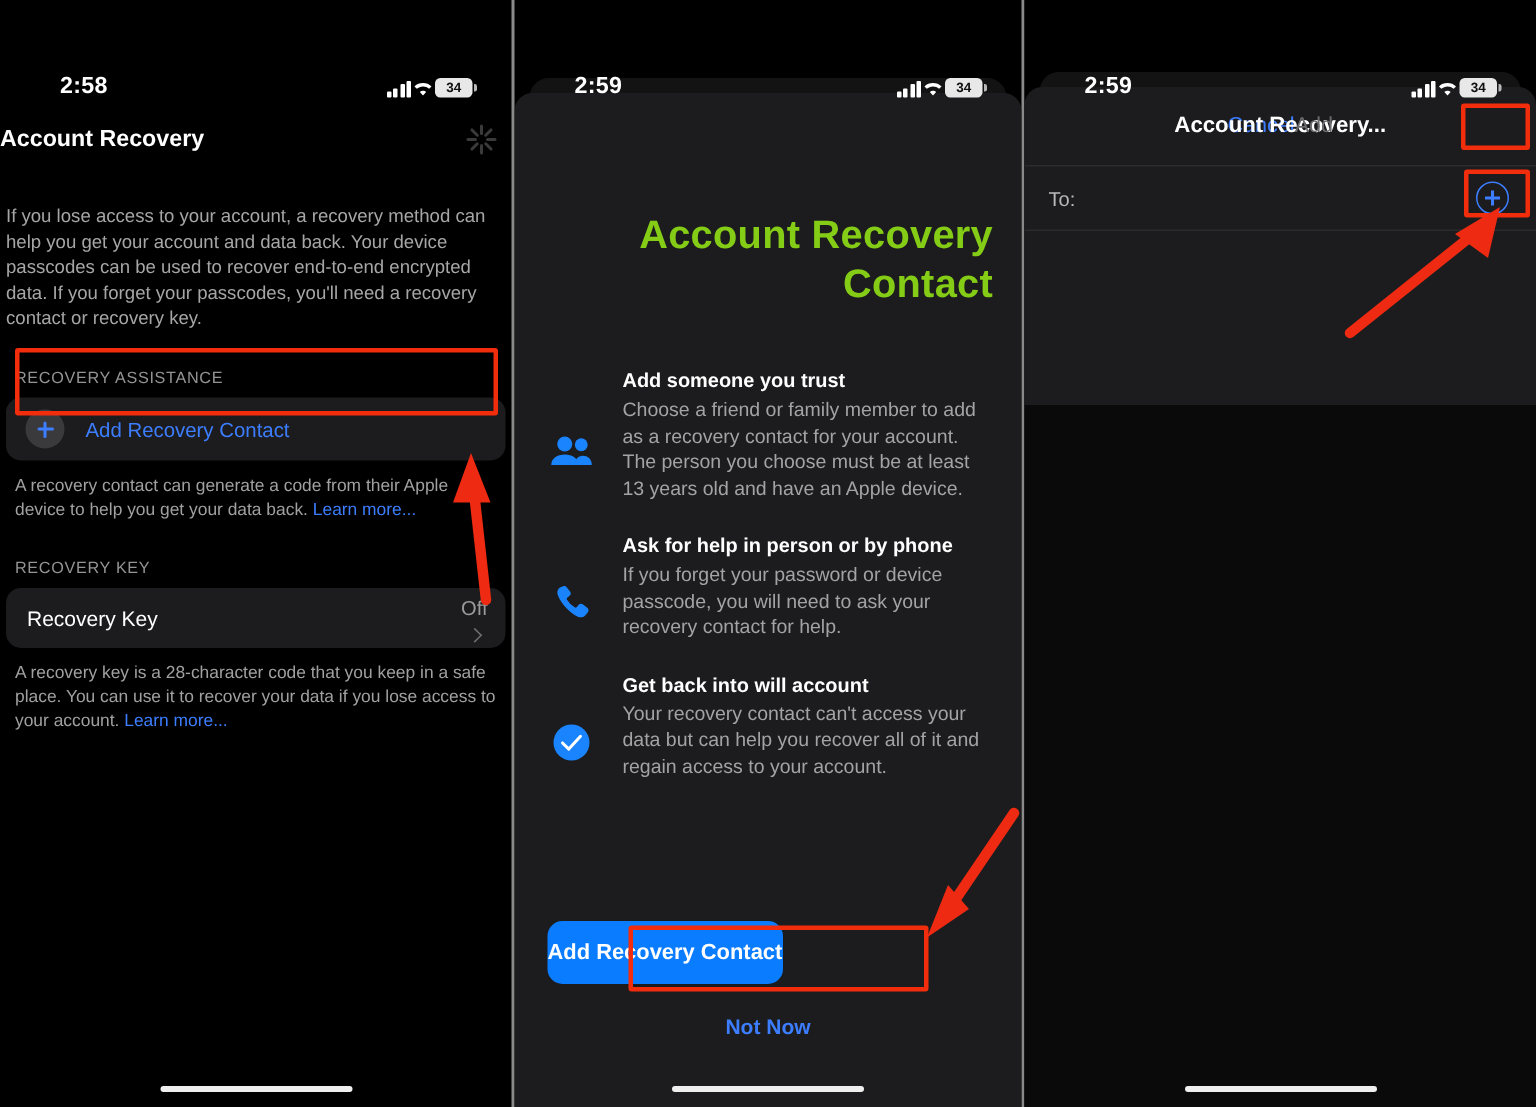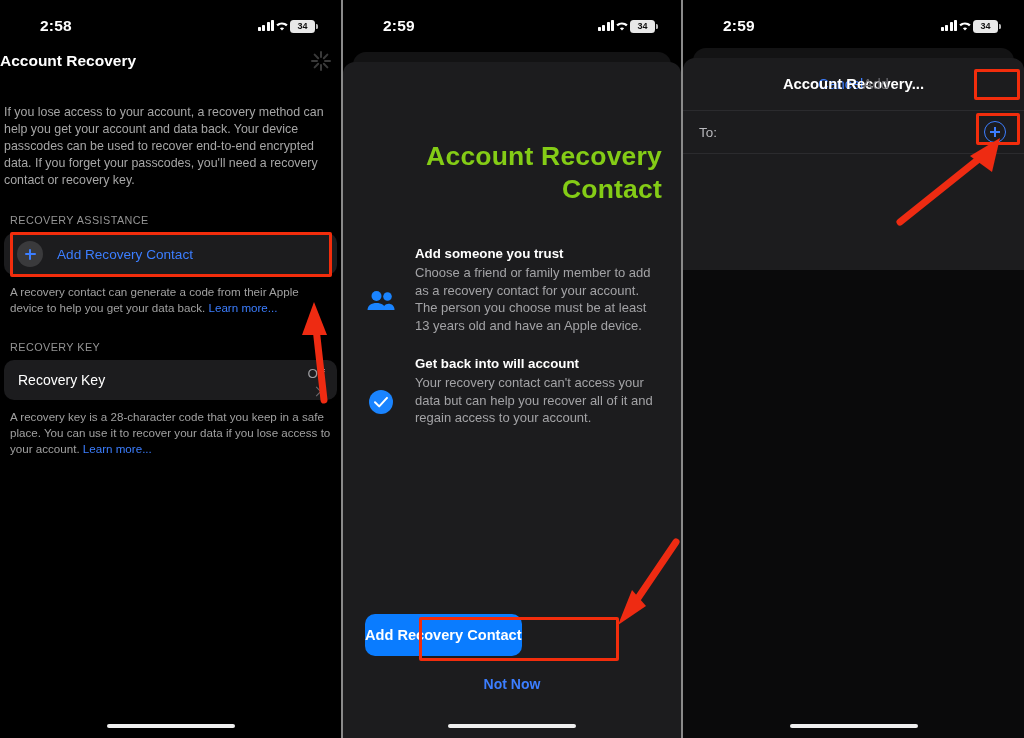--- a/index.html
+++ b/index.html
@@ -16,23 +16,24 @@
   .panel-2 { width: 342px; border-left: 2px solid #8a8a8a; border-right: 2px solid #8a8a8a; background:#000; }
   .panel-3 { width: 341px; }
 
   
   .statusbar {
     position: relative; height: 40px;
     display: flex; align-items: center; justify-content: space-between;
     padding: 12px 26px 0 40px;
     color: #fff;
     z-index: 40;
+    margin-top: 32px;
   }
   .sb-time { font-size: 15.5px; font-weight: bold; letter-spacing: .2px; }
-  .sb-right { display: flex; align-items: flex-start; gap: 0; }
+  .sb-right { display: flex; align-items: flex-end; gap: 0; }
   .sb-bars { display: flex; align-items: flex-end; gap: 1.5px; height: 11px; }
   .sb-bars i { display: block; width: 3px; background: #fff; border-radius: .7px; }
   .sb-bars i:nth-child(1){height:4px}
   .sb-bars i:nth-child(2){height:6px}
   .sb-bars i:nth-child(3){height:8.5px}
   .sb-bars i:nth-child(4){height:11px}
   .sb-wifi { width: 16px; height: 12px; position: relative; }
   .sb-wifi svg { display:block; }
   .sb-batt {
     position: relative; width: 25px; height: 13px;
@@ -301,20 +302,31 @@
                 <path d="M1.5 20c0-4.4 4-7 9-7s9 2.6 9 7z" fill="#1a84ff"></path>
                 <path d="M17 20c0-3.4 2.3-6.2 5.5-6.2s6 2 6 6.2z" fill="#1a84ff"></path>
               </svg>
             </div>
             <div class="f-text">
               <div class="f-head">Add someone you trust</div>
               <div class="f-desc">Choose a friend or family member to add as a recovery contact for your account. The person you choose must be at least 13 years old and have an Apple device.</div>
             </div>
           </div>
 
+          <div class="feature">
+            <div class="f-icon">
+              <svg width="26" height="26" viewBox="0 0 26 26">
+                <path d="M6.6 2.2c1.1-1 2.4-.7 3.2.3l2.3 3c.7.9.5 2-.4 2.7l-1.6 1.3c-.3.3-.4.7-.2 1.1a15 15 0 0 0 5.4 5.4c.4.2.8.1 1.1-.2l1.4-1.6c.7-.9 1.9-1 2.7-.3l3 2.3c1 .8 1.2 2.2.3 3.2l-1.5 1.7c-1.3 1.4-3.3 1.9-5.1 1.1C12.4 20 6 13.5 3.9 7.8 3.2 6 3.6 4.1 5 2.8z" fill="#1a84ff"></path>
+              </svg>
+            </div>
+            <div class="f-text">
+              <div class="f-head">Ask for help in person or by phone</div>
+              <div class="f-desc">If you forget your password or device passcode, you will need to ask your recovery contact for help.</div>
+            </div>
+          </div>
 
           <div class="feature">
             <div class="f-icon">
               <svg width="26" height="26" viewBox="0 0 26 26">
                 <circle cx="13" cy="13" r="12" fill="#1a84ff"></circle>
                 <path d="M7 13.3 11.2 17.4 19 8.9" stroke="#fff" stroke-width="2" fill="none" stroke-linecap="round" stroke-linejoin="round"></path>
               </svg>
             </div>
             <div class="f-text">
               <div class="f-head">Get back into will account</div>

